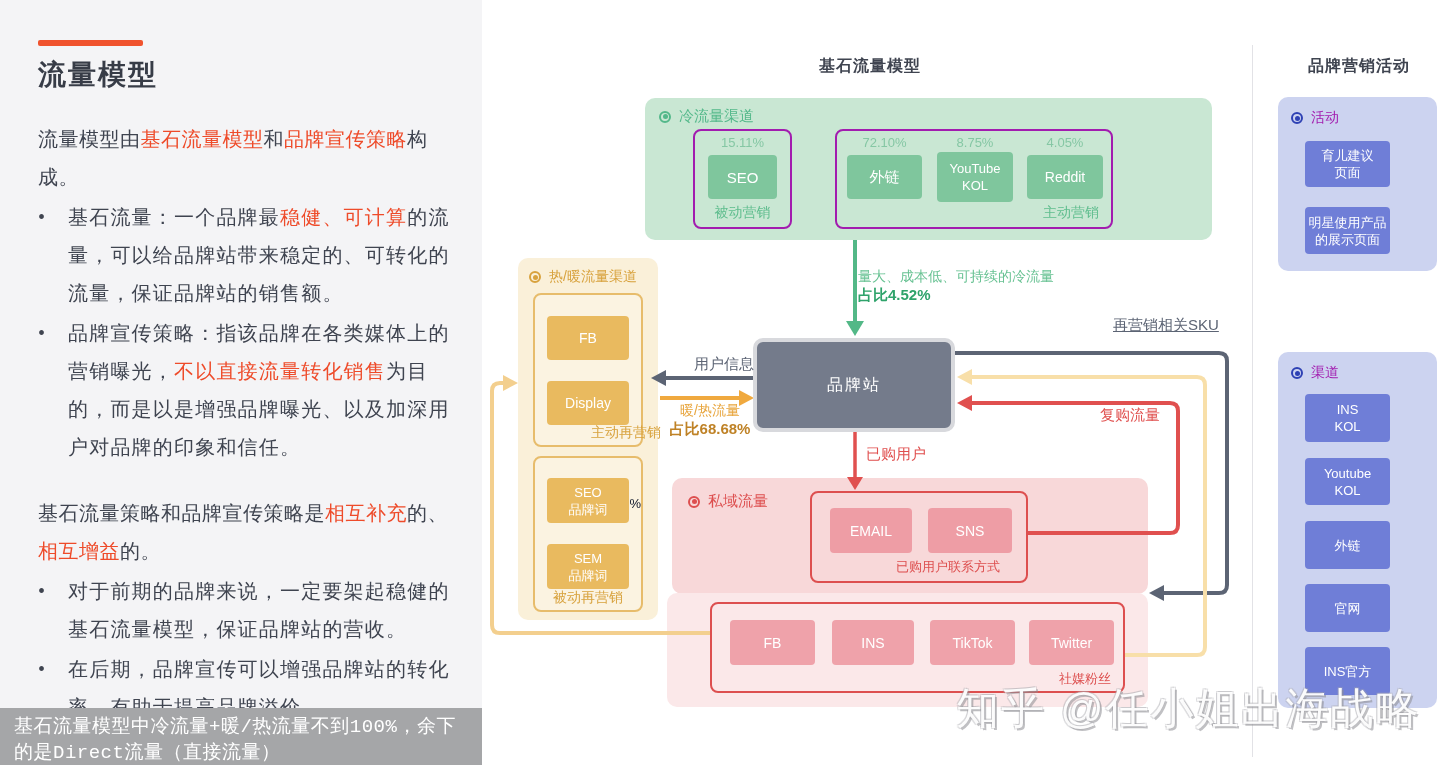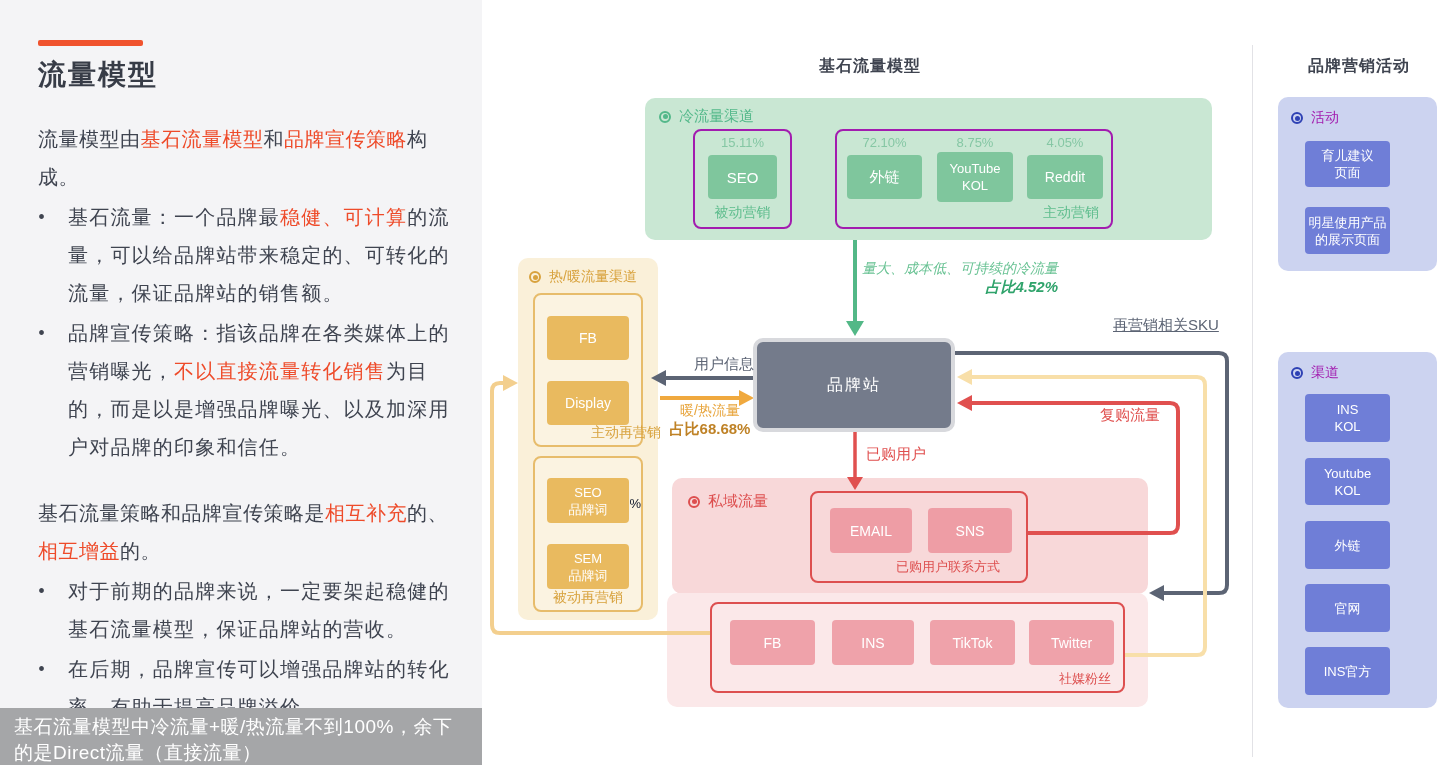--- a/index.html
+++ b/index.html
@@ -18,21 +18,21 @@
   .left-body  { position:absolute; left:38px; top:118px; width:422px;
                 font-size:20px; line-height:38px; letter-spacing:.5px; }
   .hl { color:#ee4b2a; }
   .bullet-row { display:flex; margin-top:2px; letter-spacing:1.2px; }
   .bullet-row .marker { width:30px; flex:0 0 30px; }
   .bullet-row .btext  { flex:1; }
   .para2 { margin-top:28px; }
   .blk { margin-top:2px; }
   .footer-note { position:absolute; left:0; bottom:0; width:482px; height:57px;
                  background:#a5a6a8; color:#ffffff;
-                 font-family:Liberation Sans, sans-serif;
+                 font-family:Liberation Mono, monospace;
                  font-size:19px; line-height:26px; padding:6px 14px 0 14px; letter-spacing:.5px; }
   .sec-title { position:absolute; font-size:16px; font-weight:bold; color:#3f4450;
                text-align:center; letter-spacing:1px; z-index:4; }
   .container { position:absolute; border-radius:10px; z-index:1; }
   .sub-box   { position:absolute; border-radius:8px; }
   .chip      { position:absolute; border-radius:4px; color:#ffffff; text-align:center;
                display:flex; align-items:center; justify-content:center; }
   .pct       { position:absolute; font-size:13px; text-align:center; width:100%; }
   .grp-label { position:absolute; font-size:14px; }
   .pre       { white-space:pre-line; }
@@ -228,21 +228,21 @@
     <path d="M1028 533 H1170 Q1178 533 1178 525 V411 Q1178 403 1170 403 H972" stroke="#e0504f" stroke-width="4" fill="none"></path>
     <polygon points="972,395 972,411 957,403" fill="#e0504f"></polygon>
 
     <path d="M1125 655 H1197 Q1205 655 1205 647 V385 Q1205 377 1197 377 H972" stroke="#f8dfa9" stroke-width="4" fill="none"></path>
     <polygon points="972,369 972,385 957,377" fill="#f8dfa9"></polygon>
 
     <path d="M710 633 H500 Q492 633 492 625 V391 Q492 383 500 383 H503" stroke="#f3cf8e" stroke-width="4" fill="none"></path>
     <polygon points="503,375 503,391 518,383" fill="#f3cf8e"></polygon>
   </svg>
 
-  <div class="flow-label" style="left:858px; top:260px; width:200px; text-align:right;font-style:italic;">
+  <div class="flow-label" style="left:858px; top:268px; width:200px; text-align:left;">
     <div class="lab-green">量大、成本低、可持续的冷流量</div>
     <div class="lab-green-b">占比4.52%</div>
   </div>
   <div class="flow-label lab-dark" style="left:694px; top:355px;">用户信息</div>
   <div class="flow-label" style="left:666px; top:402px; width:88px; text-align:center;">
     <div class="lab-orange">暖/热流量</div>
     <div class="lab-orange-b">占比68.68%</div>
   </div>
   <div class="flow-label lab-red" style="left:866px; top:445px;">已购用户</div>
   <div class="flow-label lab-dark" style="left:1113px; top:316px;text-decoration:underline;">再营销相关SKU</div>
@@ -269,14 +269,15 @@
     </div>
     <div class="chip purple-chip pre" style="top:42px; height:48px;">INS
 KOL</div>
     <div class="chip purple-chip pre" style="top:106px; height:47px;">Youtube
 KOL</div>
     <div class="chip purple-chip" style="top:169px; height:48px;">外链</div>
     <div class="chip purple-chip" style="top:232px; height:48px;">官网</div>
     <div class="chip purple-chip" style="top:295px; height:48px;">INS官方</div>
   </div>
 
+  <div class="watermark">知乎 @任小姐出海战略</div>
 
 </div>
 
 </body></html>

